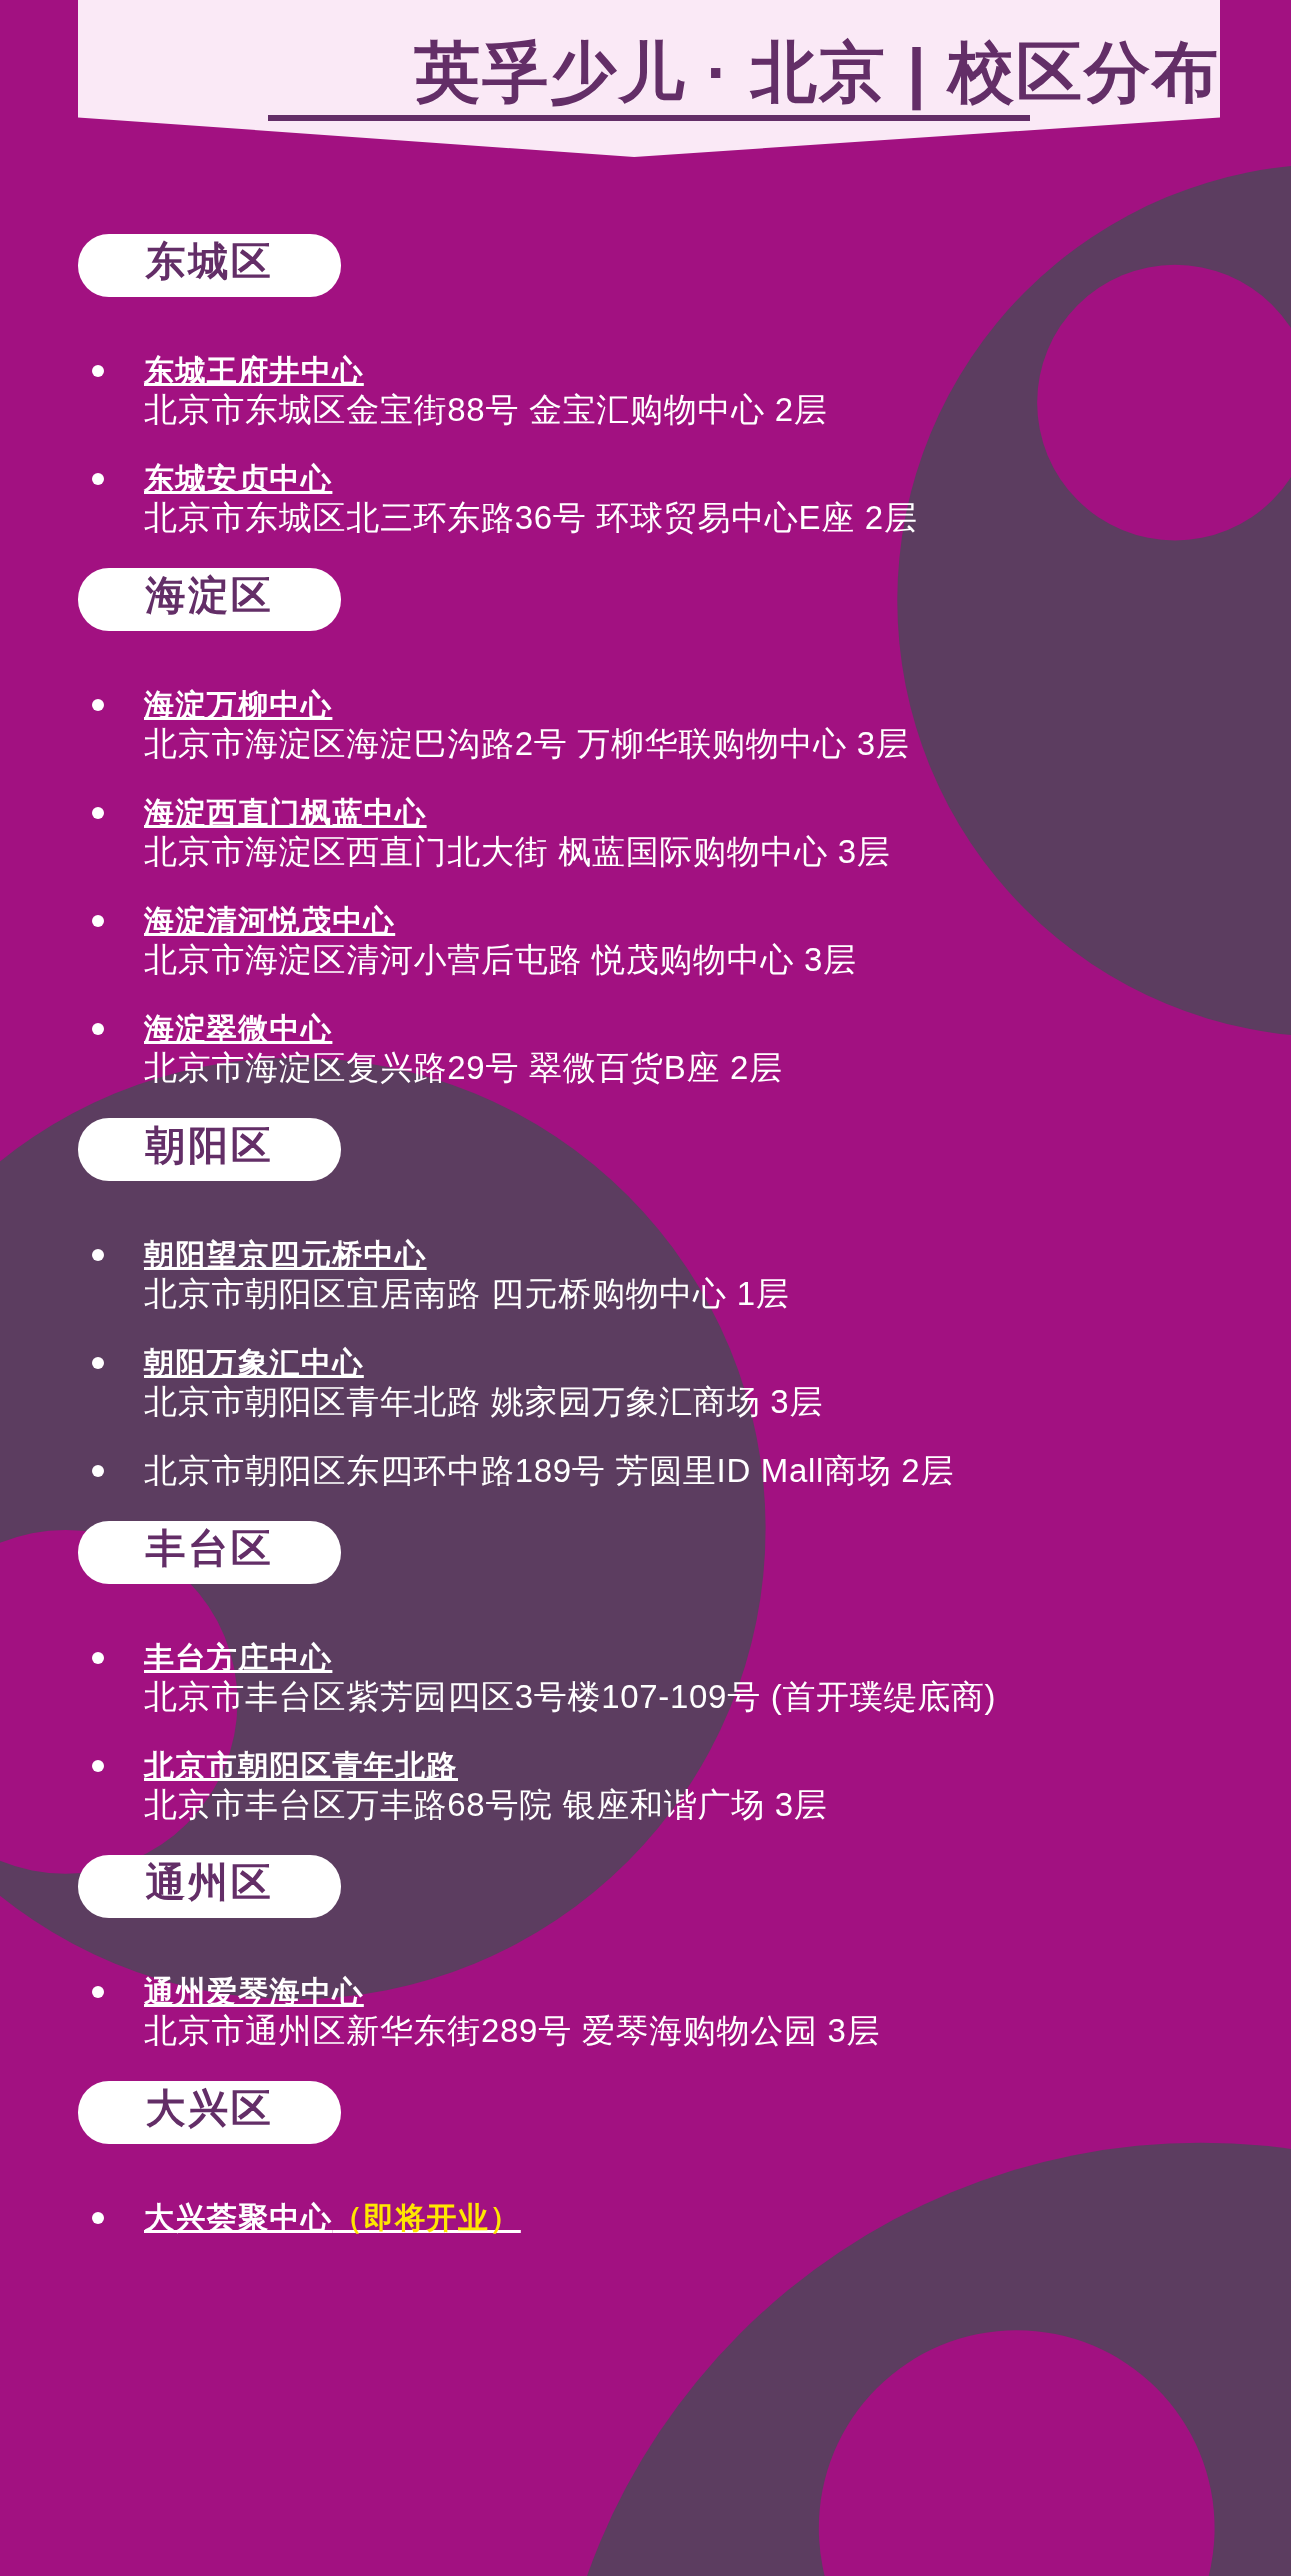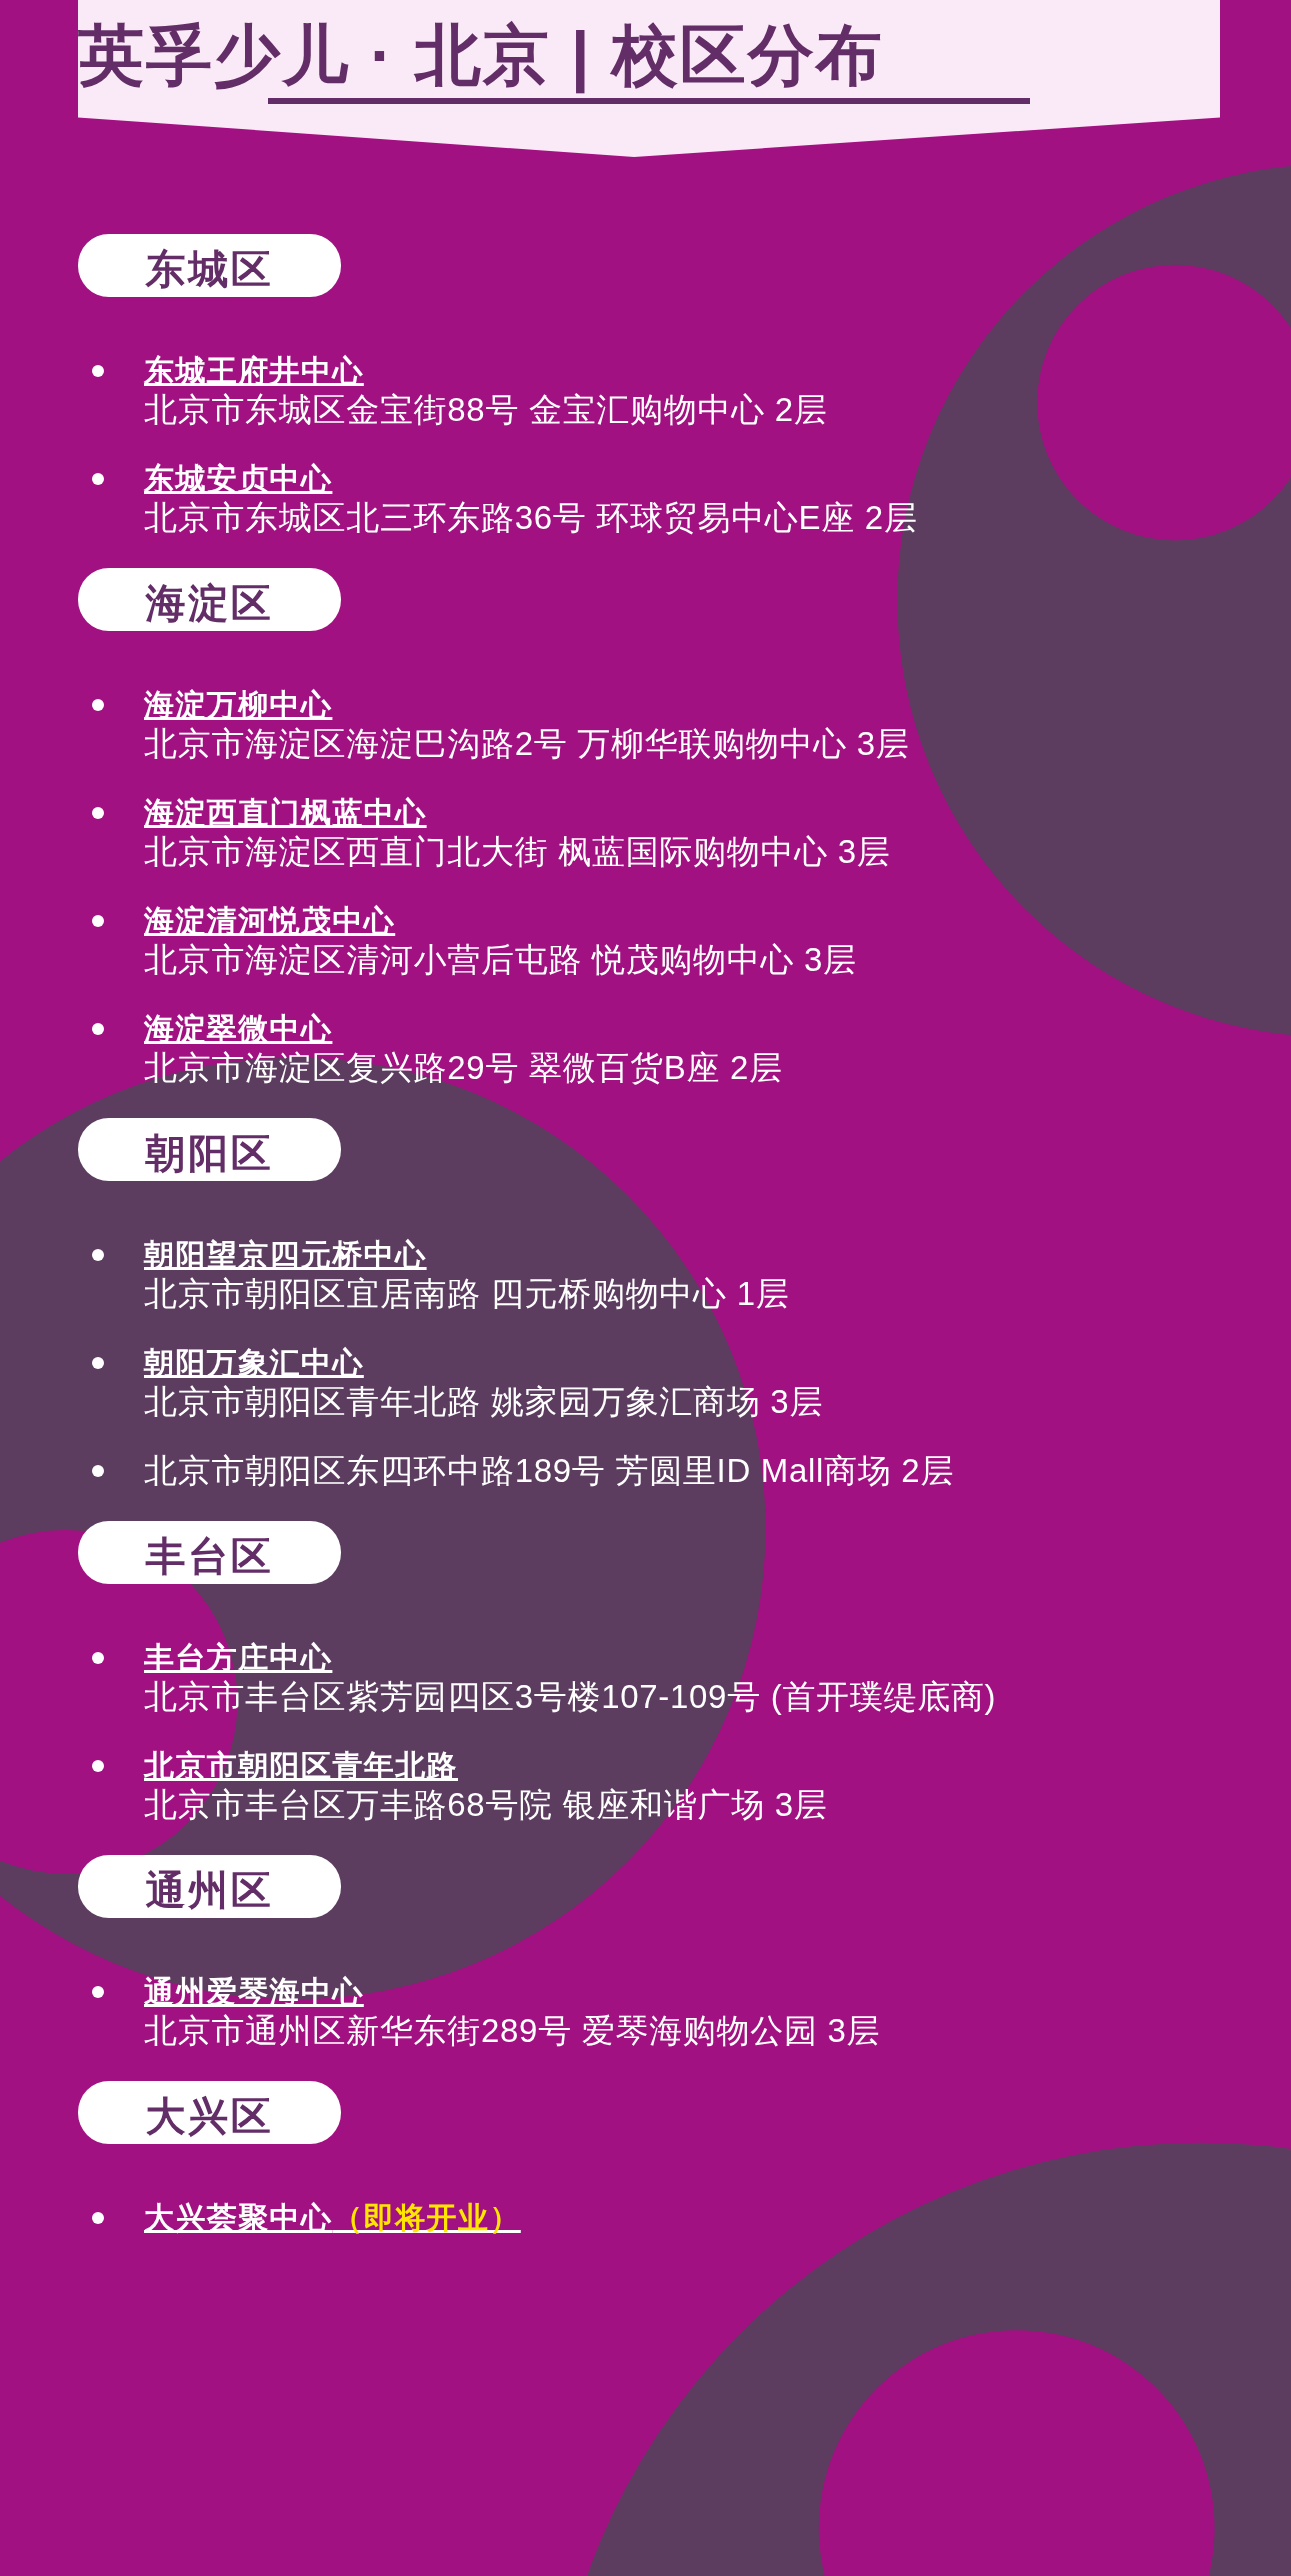--- a/index.html
+++ b/index.html
@@ -38,22 +38,22 @@
   
   .banner{
     position:absolute;
     left:78px;top:0;
     width:1142px;height:157px;
     background:var(--banner-bg);
     clip-path:polygon(0 0,100% 0,100% 74.8%,48.7% 100%,0 74.8%);
   }
   .poster-title{
     margin:0;
-    padding-top:22px;
-    text-align:left;
+    padding-top:39px;
+    text-align:right;
     font-size:66px;
     line-height:1;
     font-weight:700;
     letter-spacing:2px;
     color:var(--title-text);
     white-space:nowrap;
   }
   .title-underline{
     width:762px;height:6.8px;
     margin:9.6px auto 0 auto;
@@ -64,21 +64,21 @@
   .content{
     position:absolute;
     left:78px;top:234px;
     width:1146px;
   }
   .district-section{margin:0 0 31px 0;}
   .district-badge{
     width:263px;height:63px;
     border-radius:31px;
     background:var(--badge-bg);
-    display:flex;align-items:flex-end;justify-content:center;
+    display:flex;align-items:flex-start;justify-content:center;
     margin-bottom:55px;
   }
   .district-label{
     font-size:40px;
     font-weight:700;
     letter-spacing:2.7px;
     color:var(--badge-text);
   }
   .center-list{list-style:none;margin:0;padding:0;}
   .center-item{

